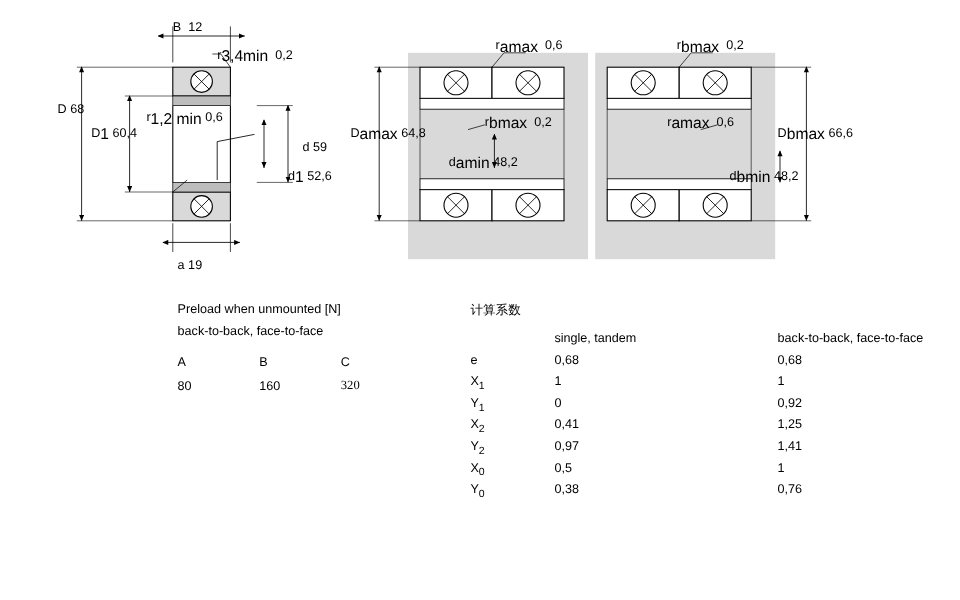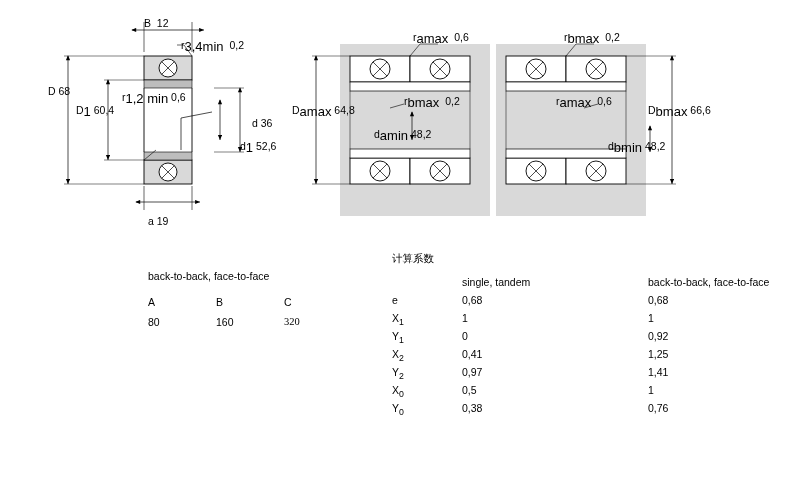--- a/index.html
+++ b/index.html
@@ -155,21 +155,21 @@
 <div class="lbl" style="left:4px;top:86px;">
   <span>D</span>&nbsp;<span>68</span>
 </div>
 <div class="lbl" style="left:32px;top:104px;">
   <span>D</span><sub>1</sub>&nbsp;<span>60,4</span>
 </div>
 <div class="lbl" style="left:78px;top:91px;">
   <span>r</span><sub>1,2 min</sub>&nbsp;<span>0,6</span>
 </div>
 <div class="lbl" style="left:208px;top:118px;">
-  <span>d</span>&nbsp;<span>36</span>
+  <span>d</span>&nbsp;<span>59</span>
 </div>
 <div class="lbl" style="left:196px;top:140px;">
   <span>d</span><sub>1</sub>&nbsp;<span>52,6</span>
 </div>
 <div class="lbl" style="left:104px;top:216px;">
   <span>a</span>&nbsp;<span>19</span>
 </div>
 
 <div class="lbl" style="left:369px;top:31px;">
   <span>r</span><sub>amax</sub>&nbsp;&nbsp;<span>0,6</span>
@@ -190,20 +190,21 @@
 <div class="lbl" style="left:512px;top:95px;">
   <span>r</span><sub>amax</sub>&nbsp;&nbsp;<span>0,6</span>
 </div>
 <div class="lbl" style="left:604px;top:104px;">
   <span>D</span><sub>bmax</sub>&nbsp;<span>66,6</span>
 </div>
 <div class="lbl" style="left:564px;top:140px;">
   <span>d</span><sub>bmin</sub>&nbsp;<span>48,2</span>
 </div>
 
+<div class="tbl" style="left:104px;top:252px;">Preload when unmounted [N]</div>
 <div class="tbl" style="left:104px;top:270px;">back-to-back, face-to-face</div>
 <div class="tbl" style="left:104px;top:296px;">A</div>
 <div class="tbl" style="left:172px;top:296px;">B</div>
 <div class="tbl" style="left:240px;top:296px;">C</div>
 <div class="tbl" style="left:104px;top:316px;">80</div>
 <div class="tbl" style="left:172px;top:316px;">160</div>
 <div class="tbl" style="left:240px;top:316px;font-family:Liberation Serif, serif;">320</div>
 
 <div class="tbl" style="left:348px;top:252px;">计算系数</div>
 <div class="tbl" style="left:418px;top:276px;">single, tandem</div>

